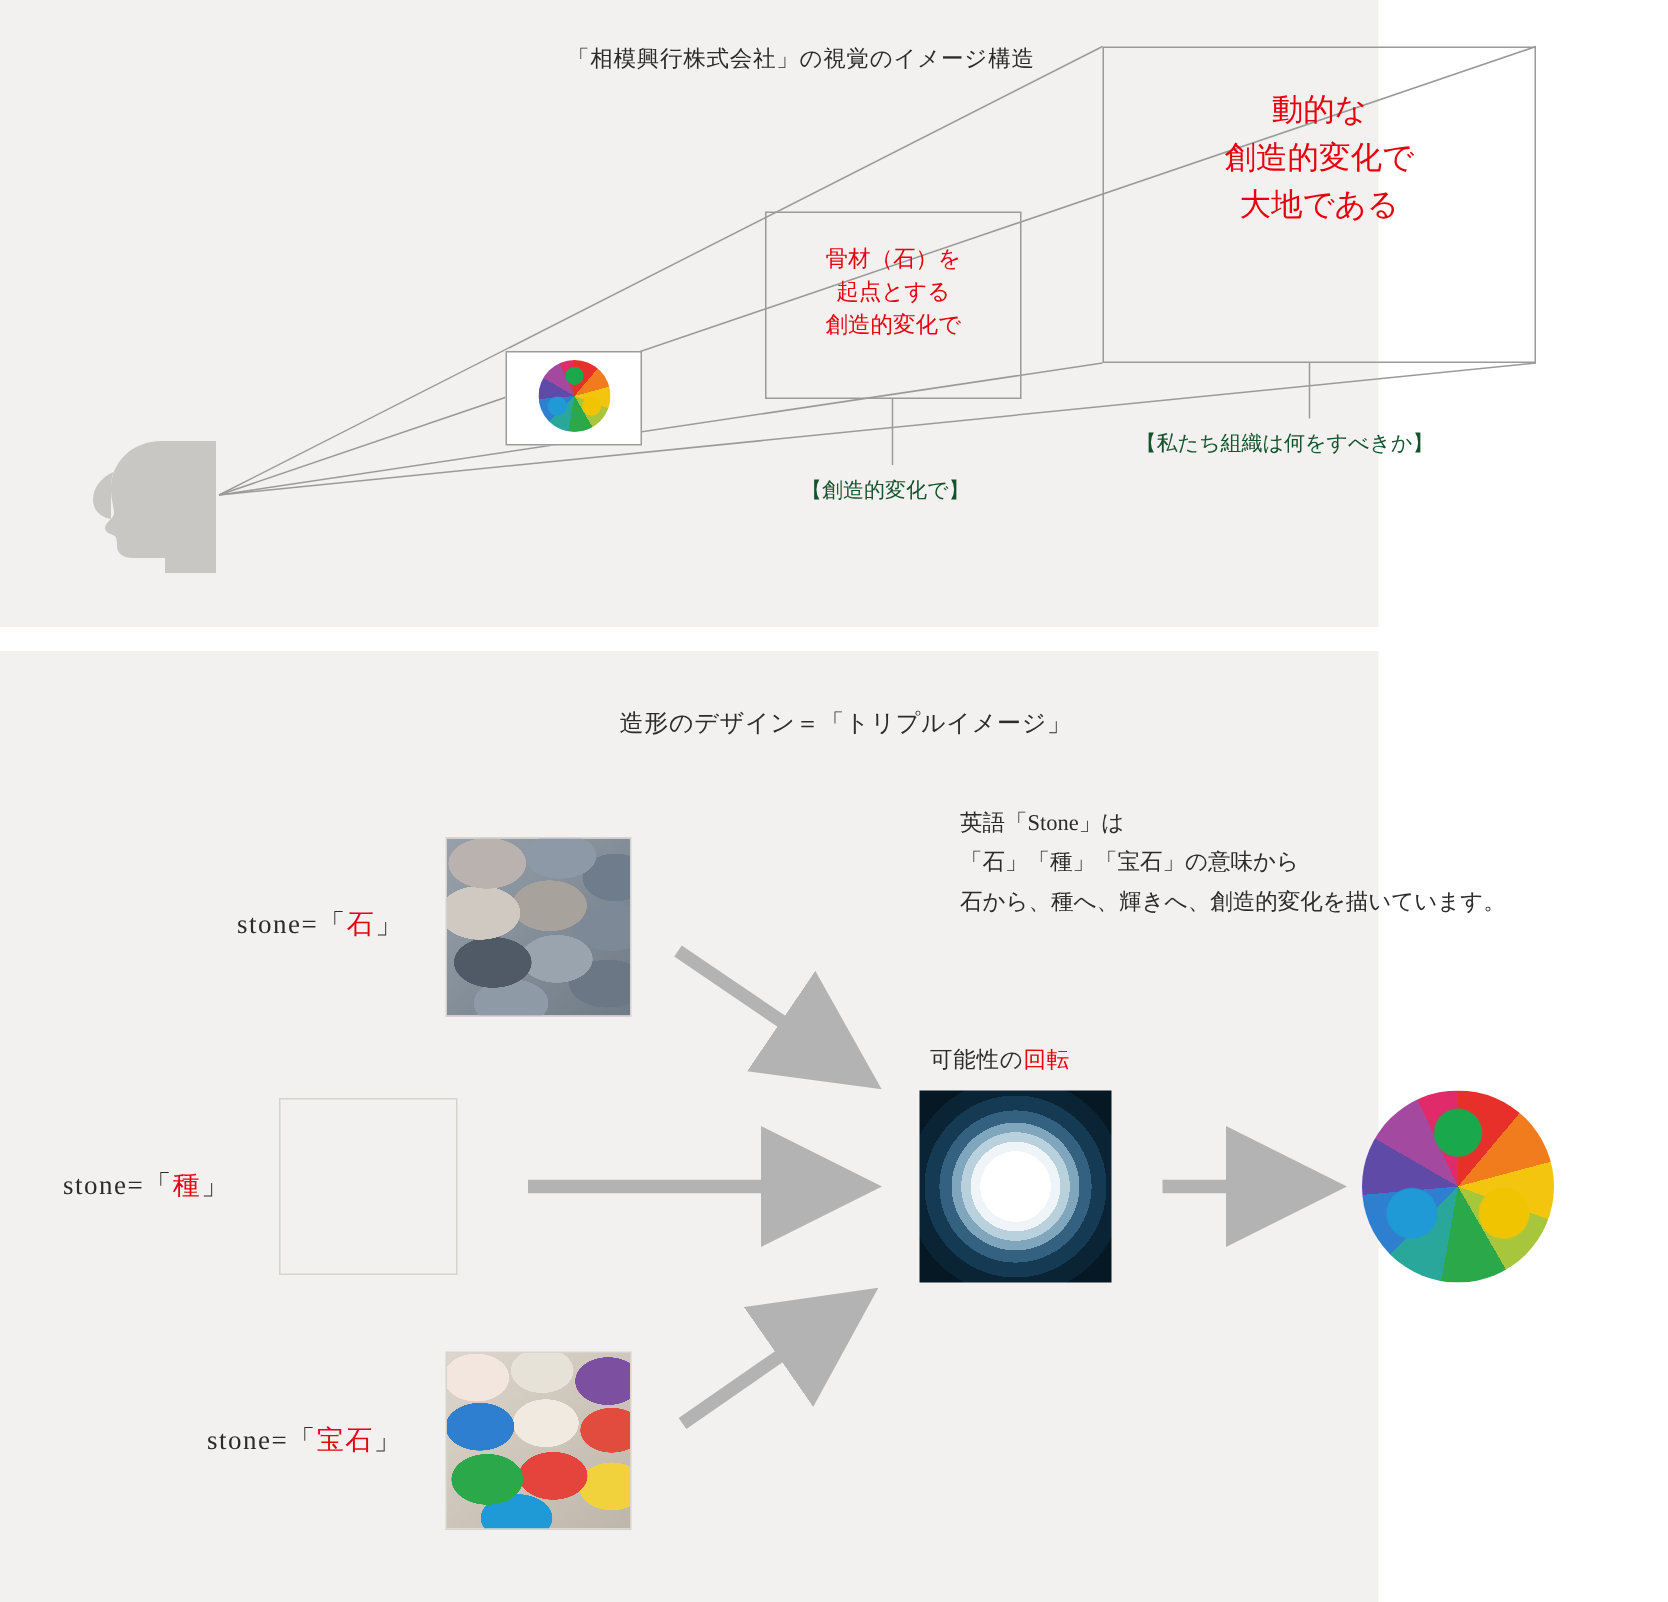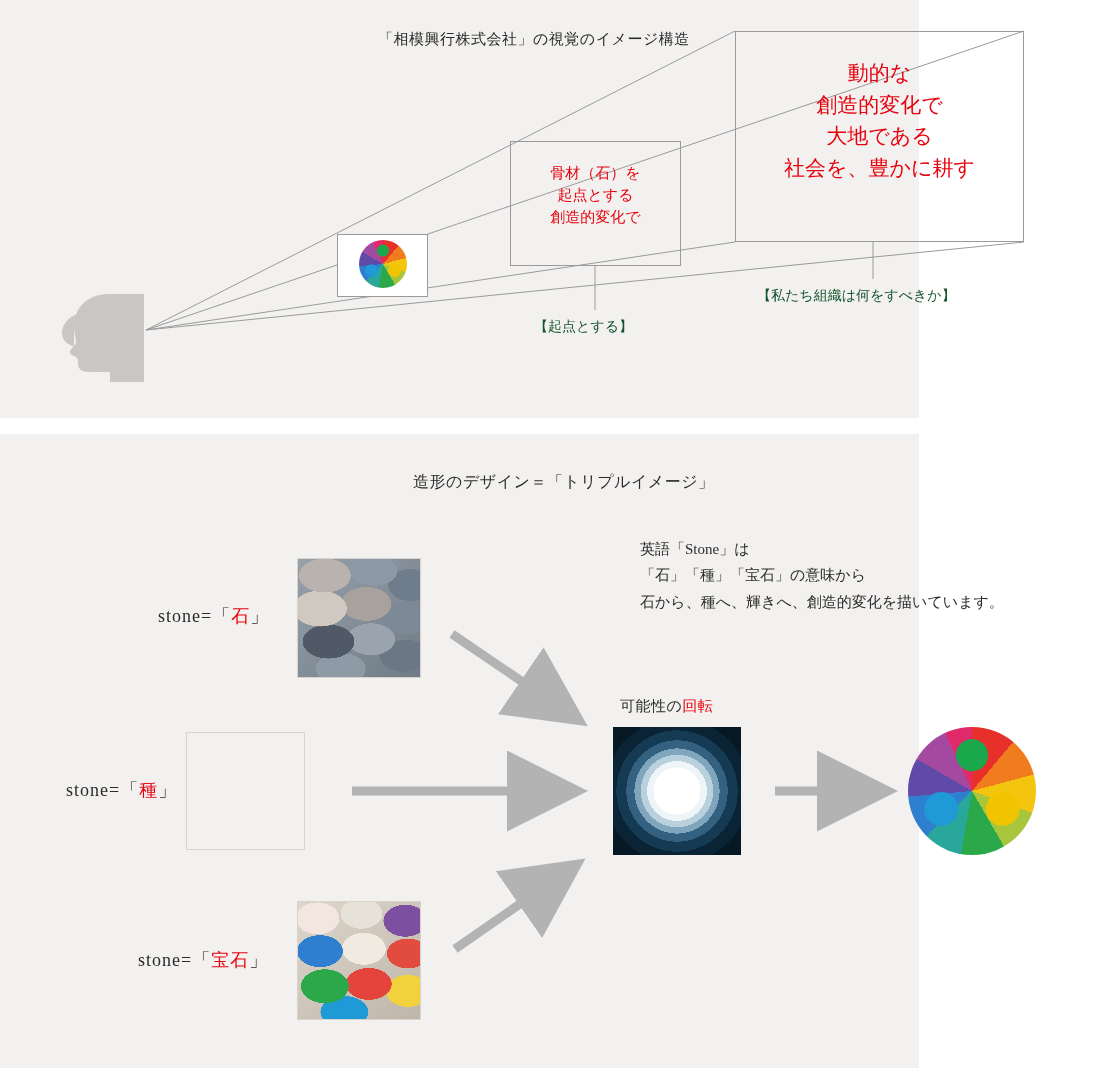--- a/index.html
+++ b/index.html
@@ -182,21 +182,21 @@
   }
 
   .stone-label {
     position: absolute;
     font-size: 18px;
     color: #2b2b2b;
     letter-spacing: 1px;
     white-space: nowrap;
   }
   #label-ishi   { left: 158px; top: 604px; }
-  #label-tane   { left: 42px;  top: 778px; margin-left: 24px; }
+  #label-tane   { left: 42px;  top: 778px; }
   #label-houseki{ left: 138px; top: 948px; }
 
   .photo {
     position: absolute;
     border: 1px solid #d8d4cd;
     box-sizing: border-box;
     overflow: hidden;
   }
   #photo-stone   { left: 297px; top: 558px;  width: 124px; height: 120px; }
   #photo-seed    { left: 186px; top: 732px;  width: 119px; height: 118px; }
@@ -322,24 +322,23 @@
   <div class="frame-text" id="mid-text">
     <div>骨材（石）を</div>
     <div>起点とする</div>
     <div>創造的変化で</div>
   </div>
 
   <div class="frame-text" id="large-text">
     <div>動的な</div>
     <div>創造的変化で</div>
     <div>大地である</div>
-    <div>社会を、豊かに耕す</div>
-  </div>
-
-  <div class="bracket-label" id="label-mid">【起点とする】</div>
+  </div>
+
+  <div class="bracket-label" id="label-mid">【創造的変化で】</div>
   <div class="bracket-label" id="label-large">【私たち組織は何をすべきか】</div>
 
   <svg id="head" viewBox="0 0 84 90">
     <path fill="#c9c7c4" d="M46 2C26 2 12 16 12 34c0 7 2 12 2 16 0 4-6 6-6 10 0 3 4 4 6 5 2 1 2 4 2 7 0 5 4 8 11 8h21V90h34V2H46z"></path>
     <path fill="#c9c7c4" d="M12 34c0-4 .5-8 1.8-11.5C6 26 0 33 0 41c0 7 5 12 12 13 0-6-0-13 0-20z"></path>
   </svg>
 </div>
 
 <div class="panel-gap"></div>
 

